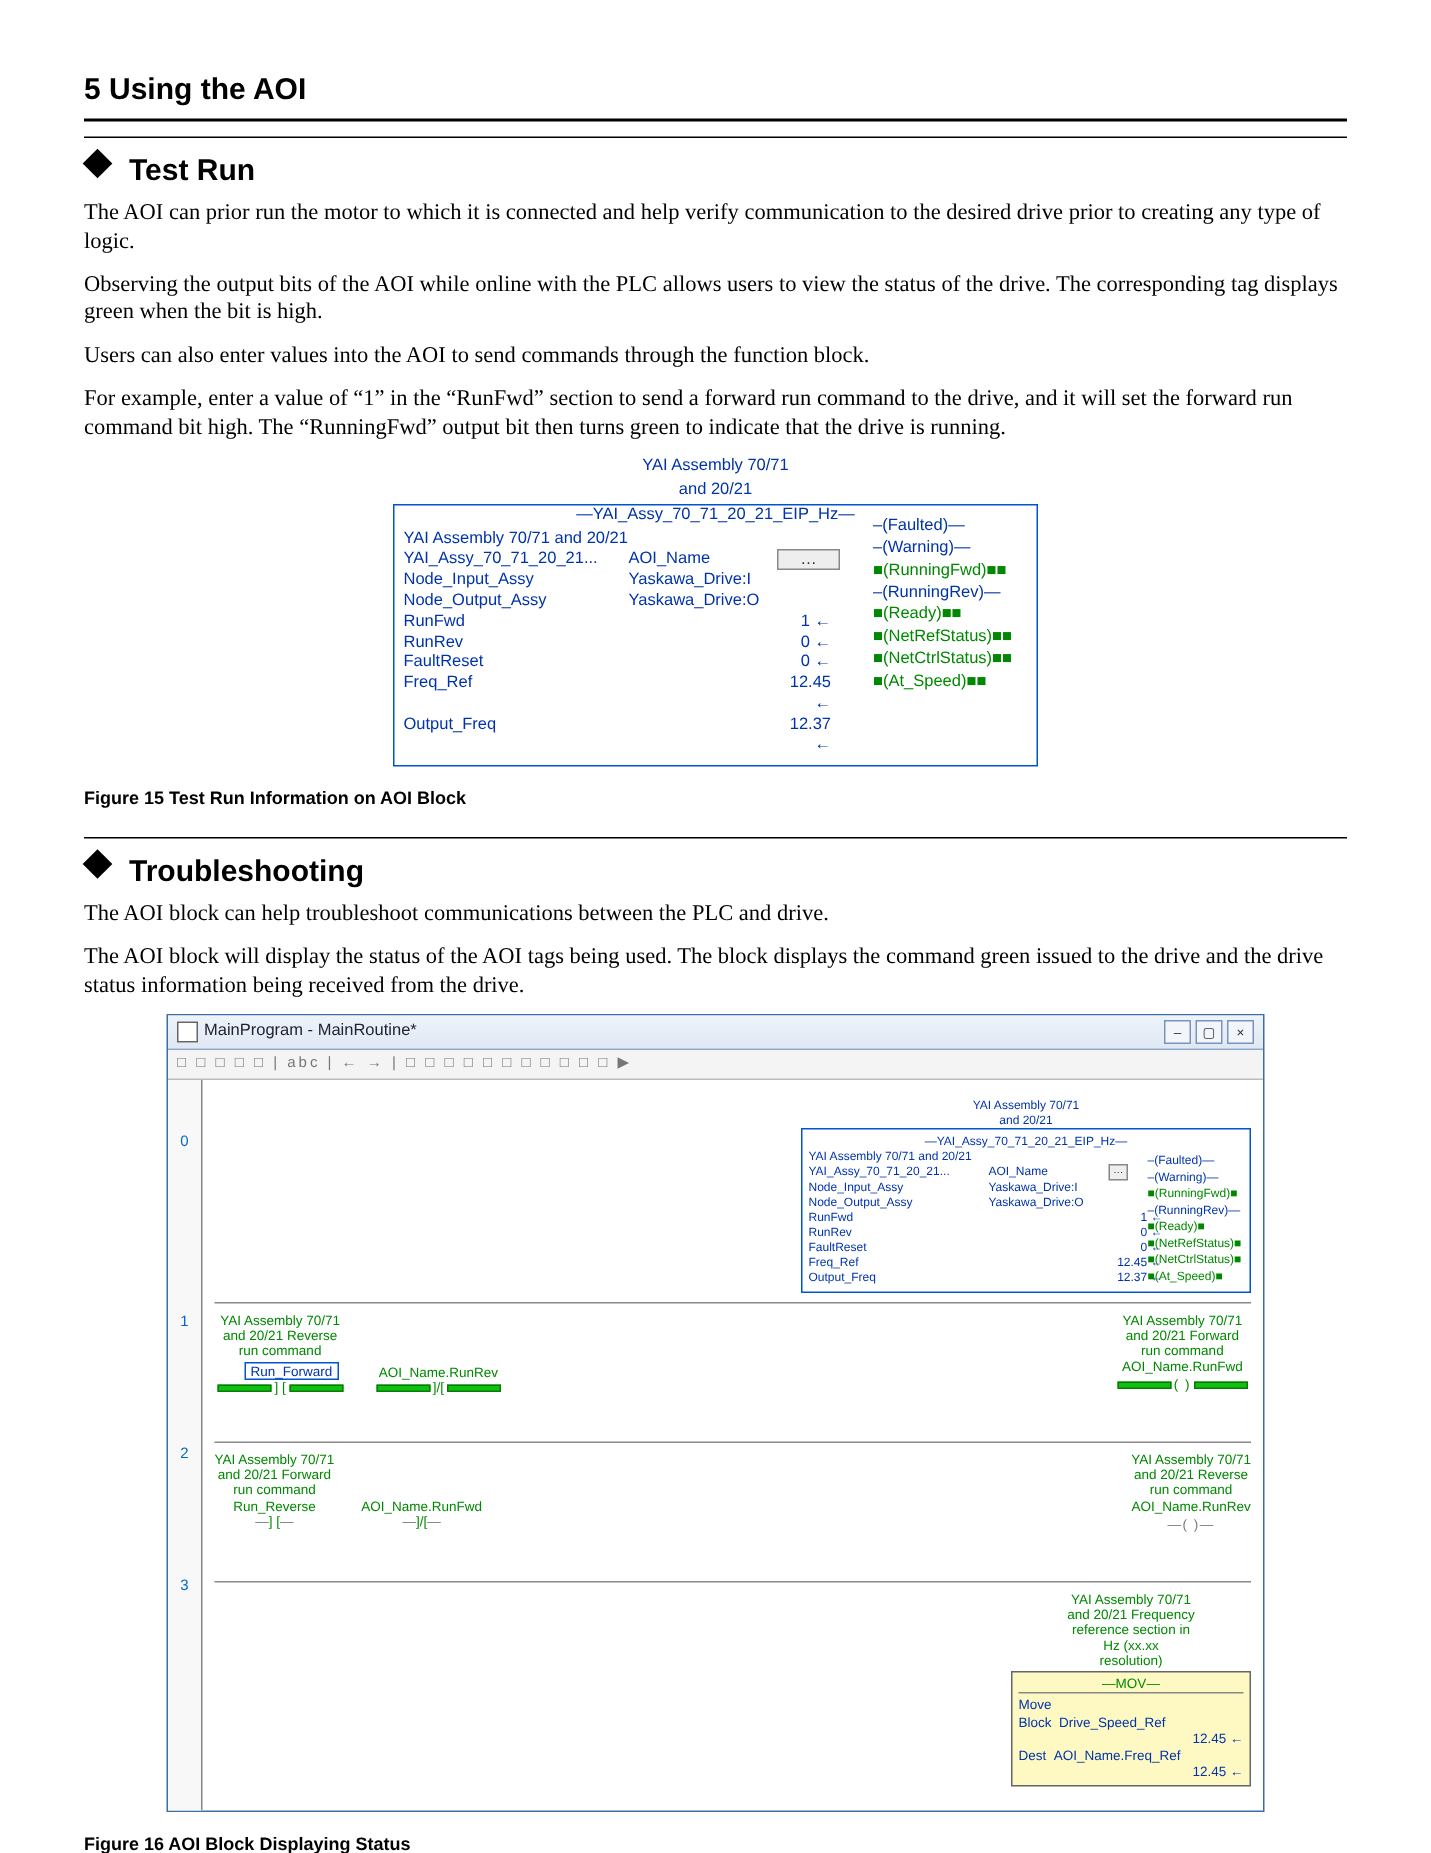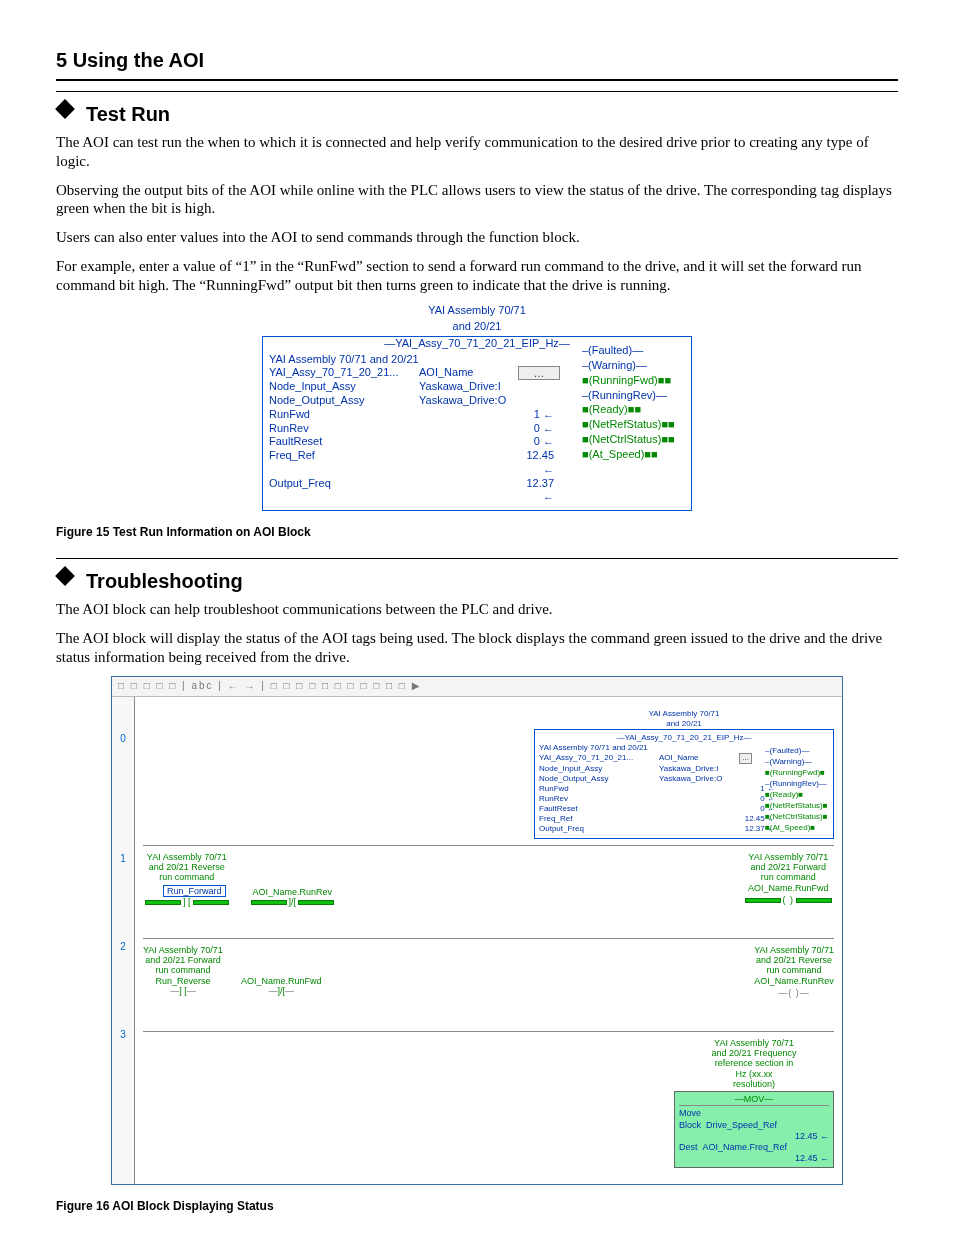--- a/index.html
+++ b/index.html
@@ -173,21 +173,21 @@
     margin-left: 15px;
   }
   .coil { color: #008800; letter-spacing: 1px; margin-top: 2px; }
   .xio { color: #008800; letter-spacing: 0; }
   .mov {
     border: 1px solid #666;
     font-size: 9px;
     color: #0033aa;
     width: 150px;
     padding: 2px 4px;
-    background: #86efac;
+    background: #fef9c3;
     text-align: left;
   }
   .mov .mh { color: #008800; text-align: center; border-bottom: 1px solid #888; margin-bottom: 2px; }
   .green-bar {
     display: inline-block;
     height: 3px; width: 34px;
     background: #10c010;
     border: 1px solid #0a7a0a;
     vertical-align: middle;
     margin: 0 2px;
@@ -199,21 +199,21 @@
 
 <div class="section-header">5 Using the AOI</div>
 
 <div class="rule-top"></div>
 
 <div class="heading">
   <span class="diamond"></span>
   <span>Test Run</span>
 </div>
 
-<p>The AOI can test run the when to which it is connected and help verify communication to the desired drive prior to creating any type of logic.</p>
+<p>The AOI can prior run the motor to which it is connected and help verify communication to the desired drive prior to creating any type of logic.</p>
 <p>Observing the output bits of the AOI while online with the PLC allows users to view the status of the drive. The corresponding tag displays green when the bit is high.</p>
 <p>Users can also enter values into the AOI to send commands through the function block.</p>
 <p>For example, enter a value of “1” in the “RunFwd” section to send a forward run command to the drive, and it will set the forward run command bit high. The “RunningFwd” output bit then turns green to indicate that the drive is running.</p>
 
 <div class="fig15-wrap">
   <div class="fig15">
     <div class="title">YAI Assembly 70/71</div>
     <div class="title">and 20/21</div>
     <div class="box">
       <div class="hdr">—<span>YAI_Assy_70_71_20_21_EIP_Hz</span>—</div>
@@ -277,20 +277,31 @@
 <div class="heading">
   <span class="diamond"></span>
   <span>Troubleshooting</span>
 </div>
 
 <p>The AOI block can help troubleshoot communications between the PLC and drive.</p>
 <p>The AOI block will display the status of the AOI tags being used. The block displays the command green issued to the drive and the drive status information being received from the drive.</p>
 
 <div class="fig16-wrap">
   <div class="fig16">
+    <div class="titlebar">
+      <span style="display:flex;align-items:center;gap:4px">
+        <span style="width:12px;height:12px;border:1px solid #666;background:#fff;display:inline-block"></span>
+        <span>MainProgram - MainRoutine*</span>
+      </span>
+      <span class="winbtns">
+        <span class="winbtn">–</span>
+        <span class="winbtn">▢</span>
+        <span class="winbtn">×</span>
+      </span>
+    </div>
     <div class="toolbar">□ □ □ □ □   | abc |   ← →   |   □ □ □   □ □   □ □   □ □   □ □      ▶</div>
     <div class="body">
       <div class="gutter">
         <div class="r0">0</div>
         <div>1</div>
         <div>2</div>
         <div>3</div>
       </div>
       <div class="rungs">
 

